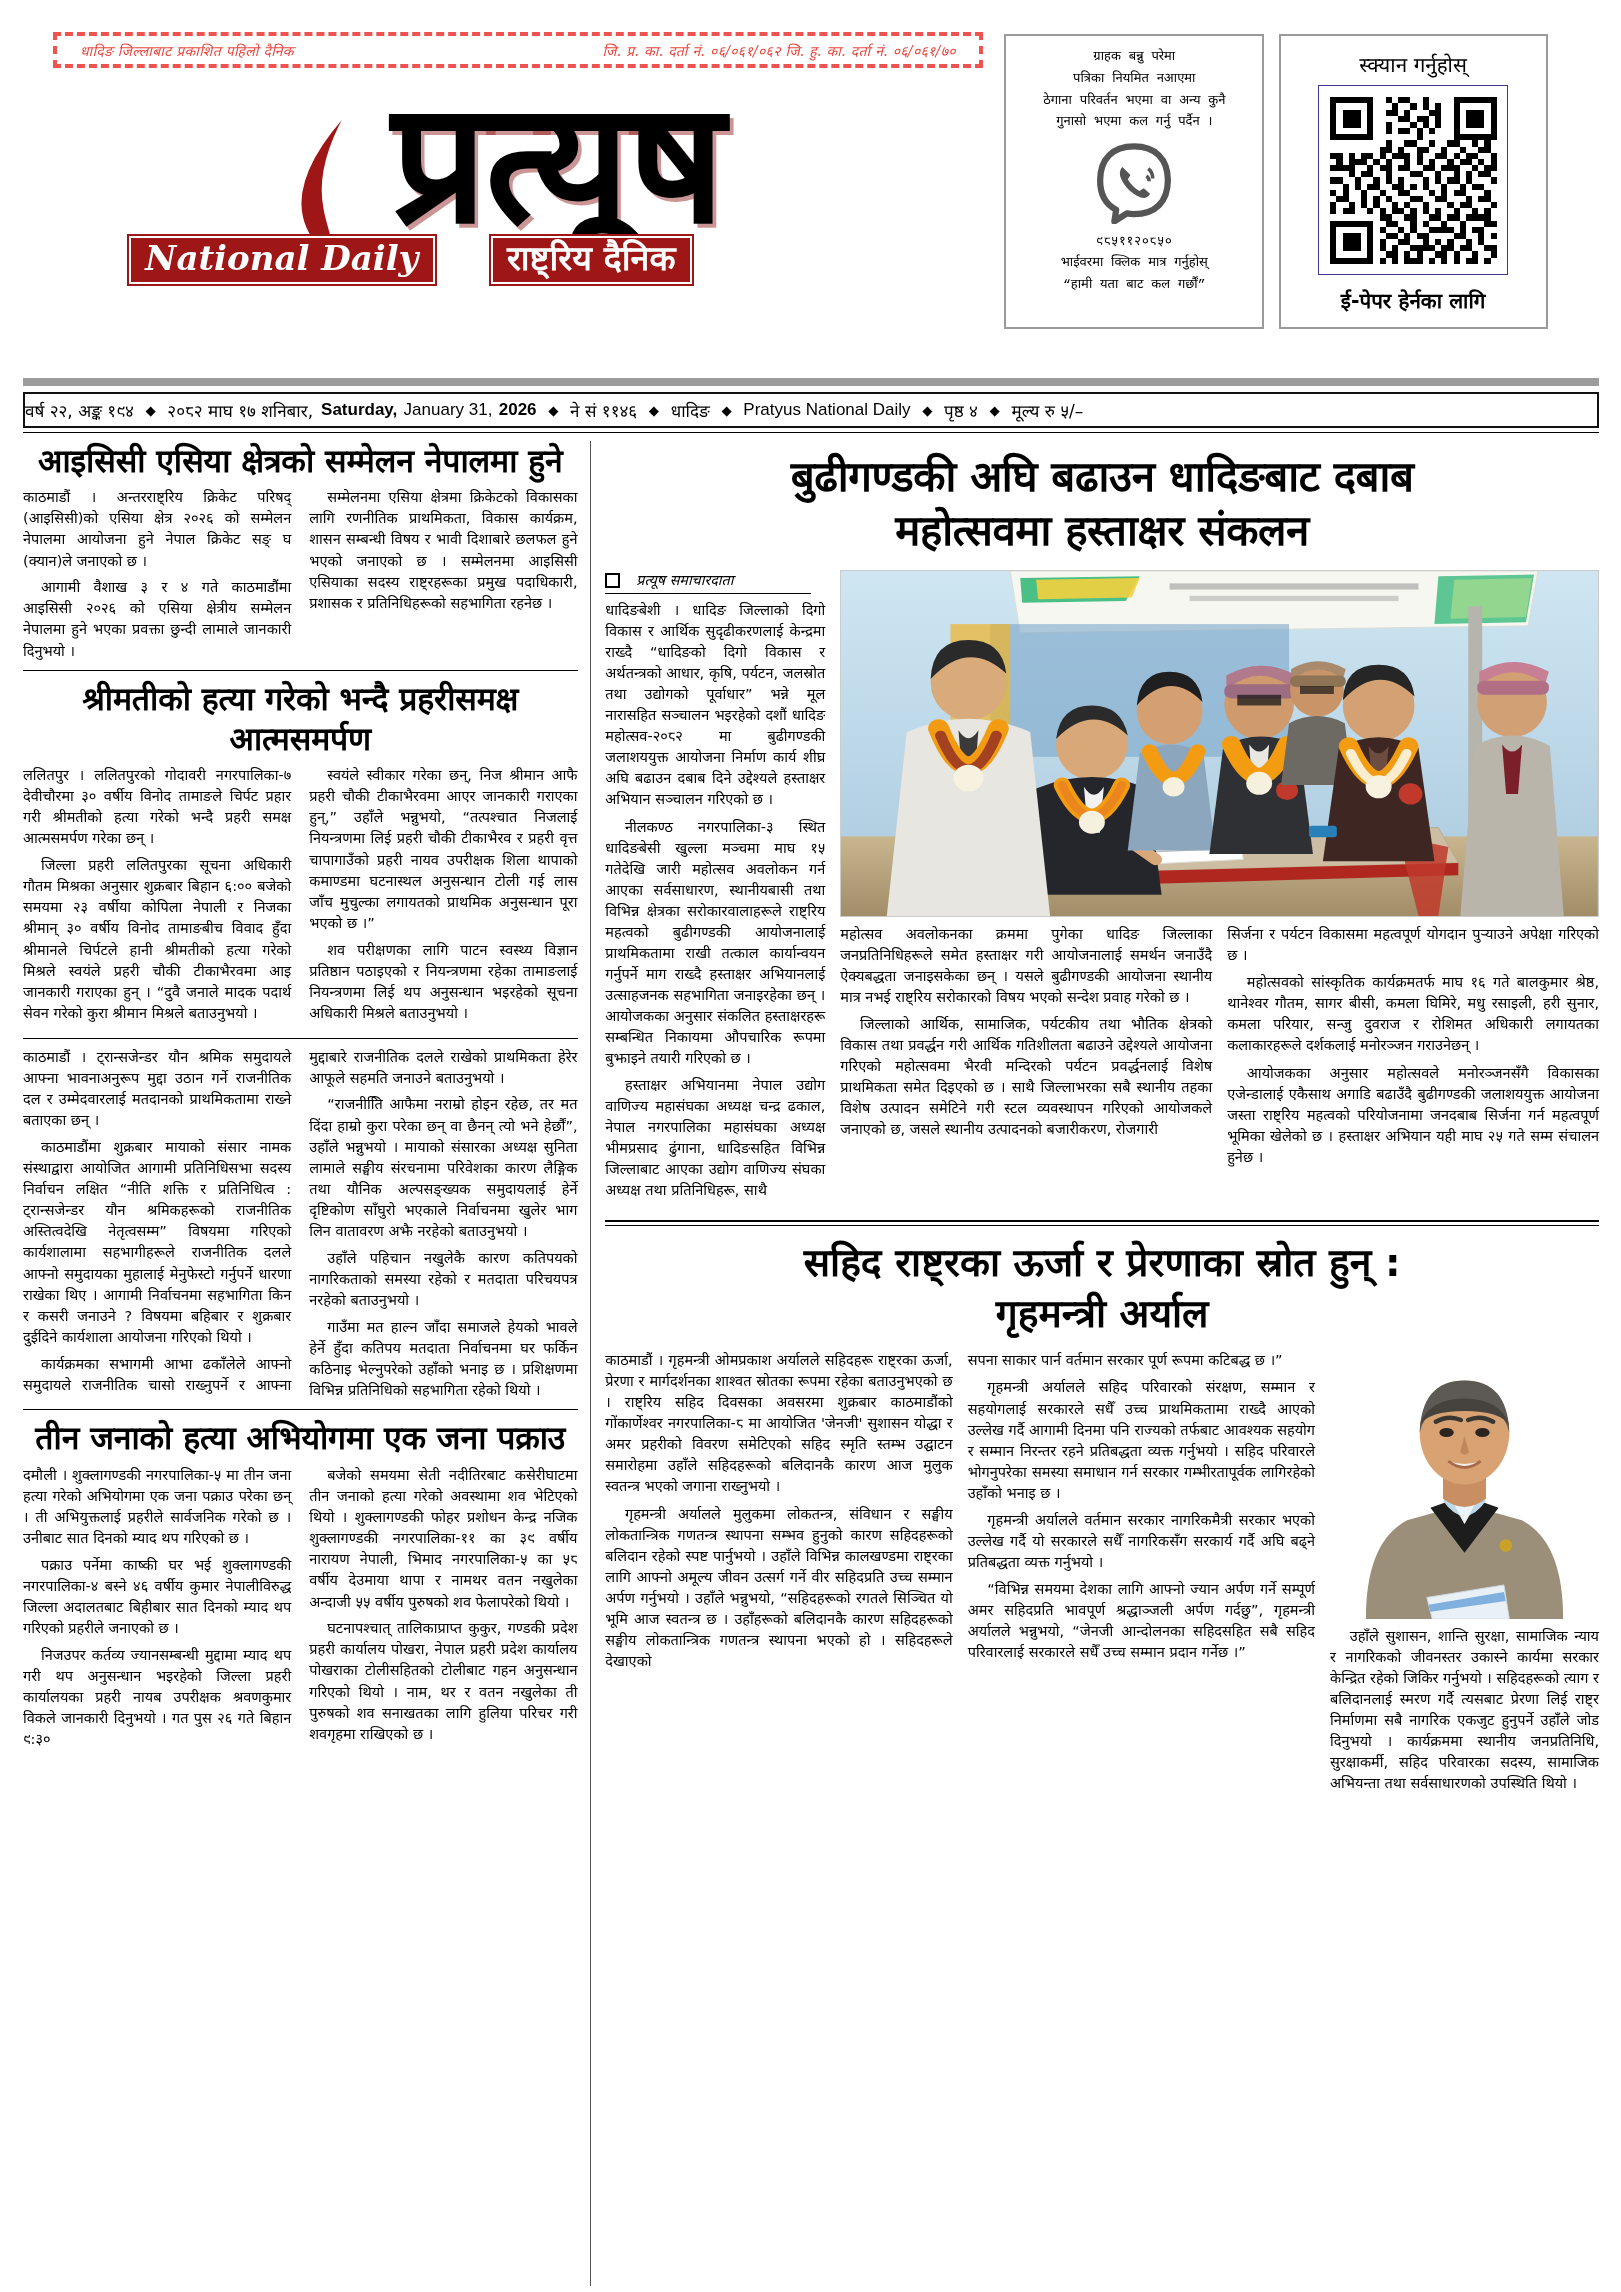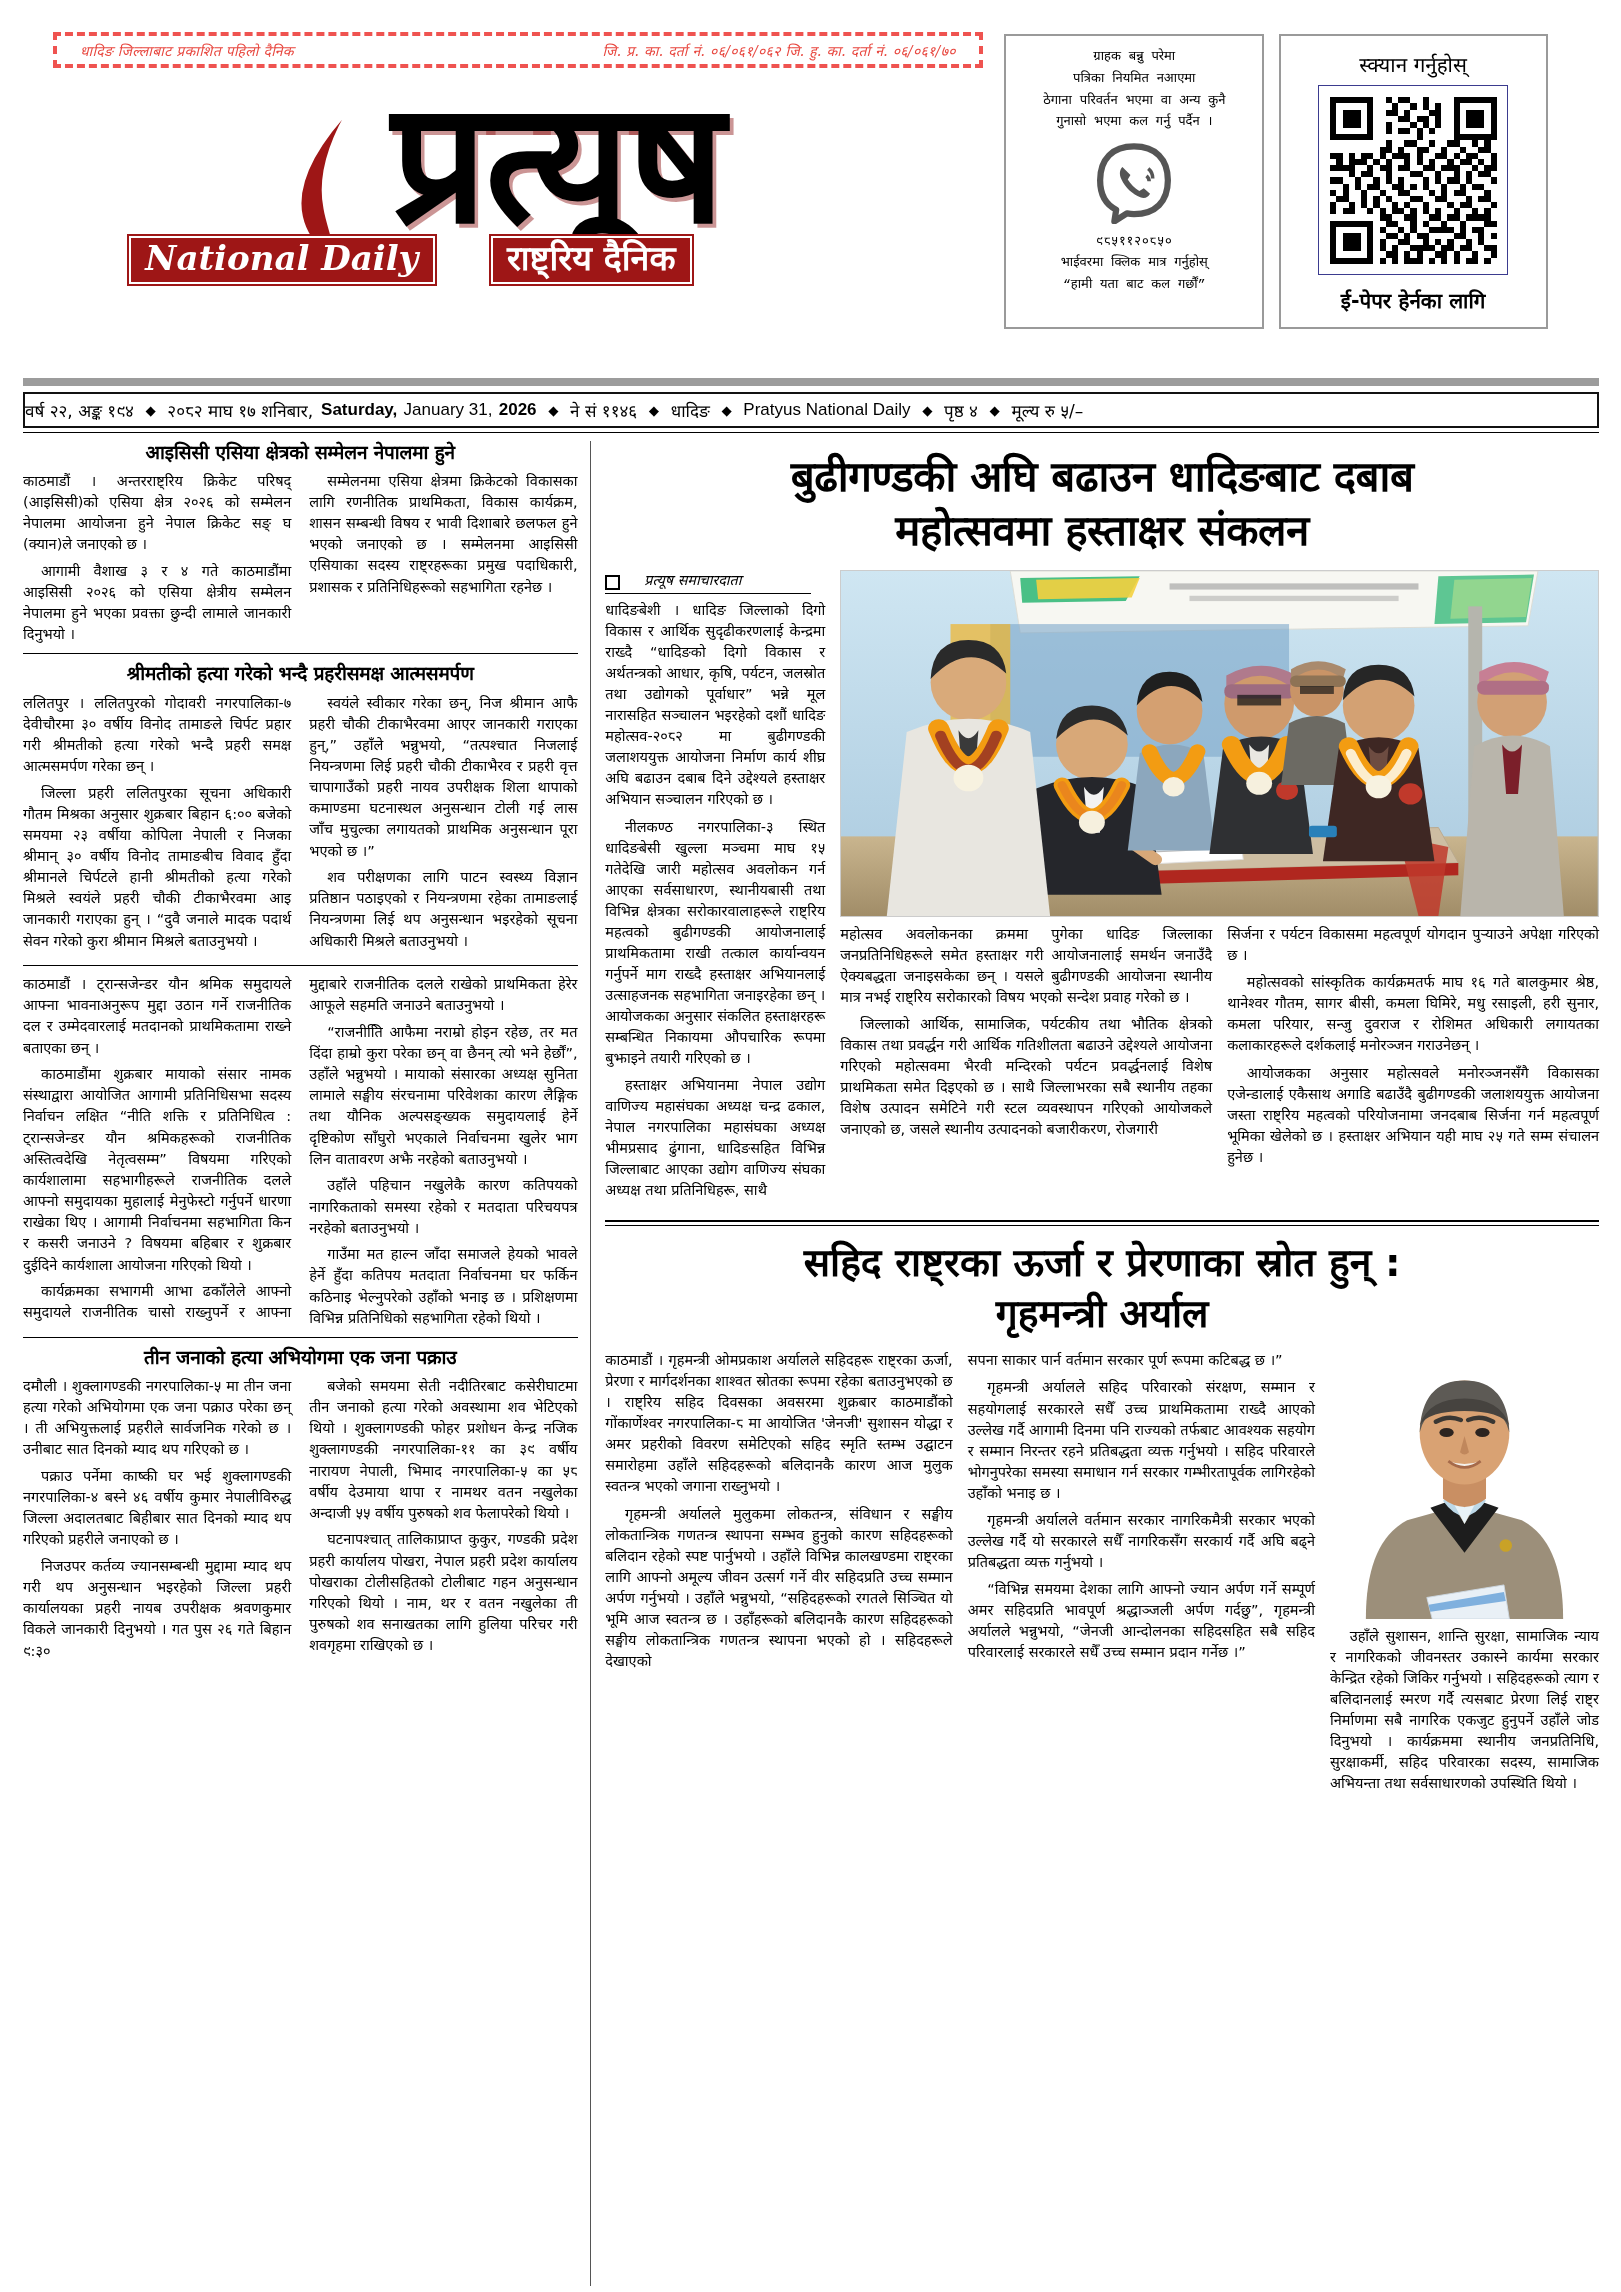--- a/index.html
+++ b/index.html
@@ -180,21 +180,21 @@
   }
   .col-main {
     flex: 1;
     padding-left: 14.3px;
   }
 
   
   h2.hl {
     font-family: "DejaVu Sans", sans-serif;
     font-weight: bold;
-    font-size: 19px;
+    font-size: 32px;
     line-height: 1.25;
     margin: 0 0 6.3px 0;
     text-align: center;
     letter-spacing: -0.2px;
   }
   .hl-rule { border-top: 1.8px solid #000; margin: 8px 0 8px; }
 
   .twocol {
     column-count: 2;
     column-gap: 18px;
@@ -212,21 +212,21 @@
   h1.mainhl {
     font-family: "DejaVu Sans", sans-serif;
     font-weight: bold;
     font-size: 42px;
     line-height: 1.3;
     text-align: center;
     margin: 9px 0 10.7px;
     letter-spacing: -0.4px;
   }
   .byline {
-    display: flex; align-items: flex-end; gap: 24px;
+    display: flex; align-items: center; gap: 16px;
     font-size: 14.3px;
     font-style: italic;
     font-family: "DejaVu Serif", "Liberation Serif", serif;
     border-bottom: 1.8px solid #000;
     padding-bottom: 2.7px;
     width: 206px;
     margin-bottom: 6.3px;
   }
   .byline .sq {
     width: 15px; height: 15px;

